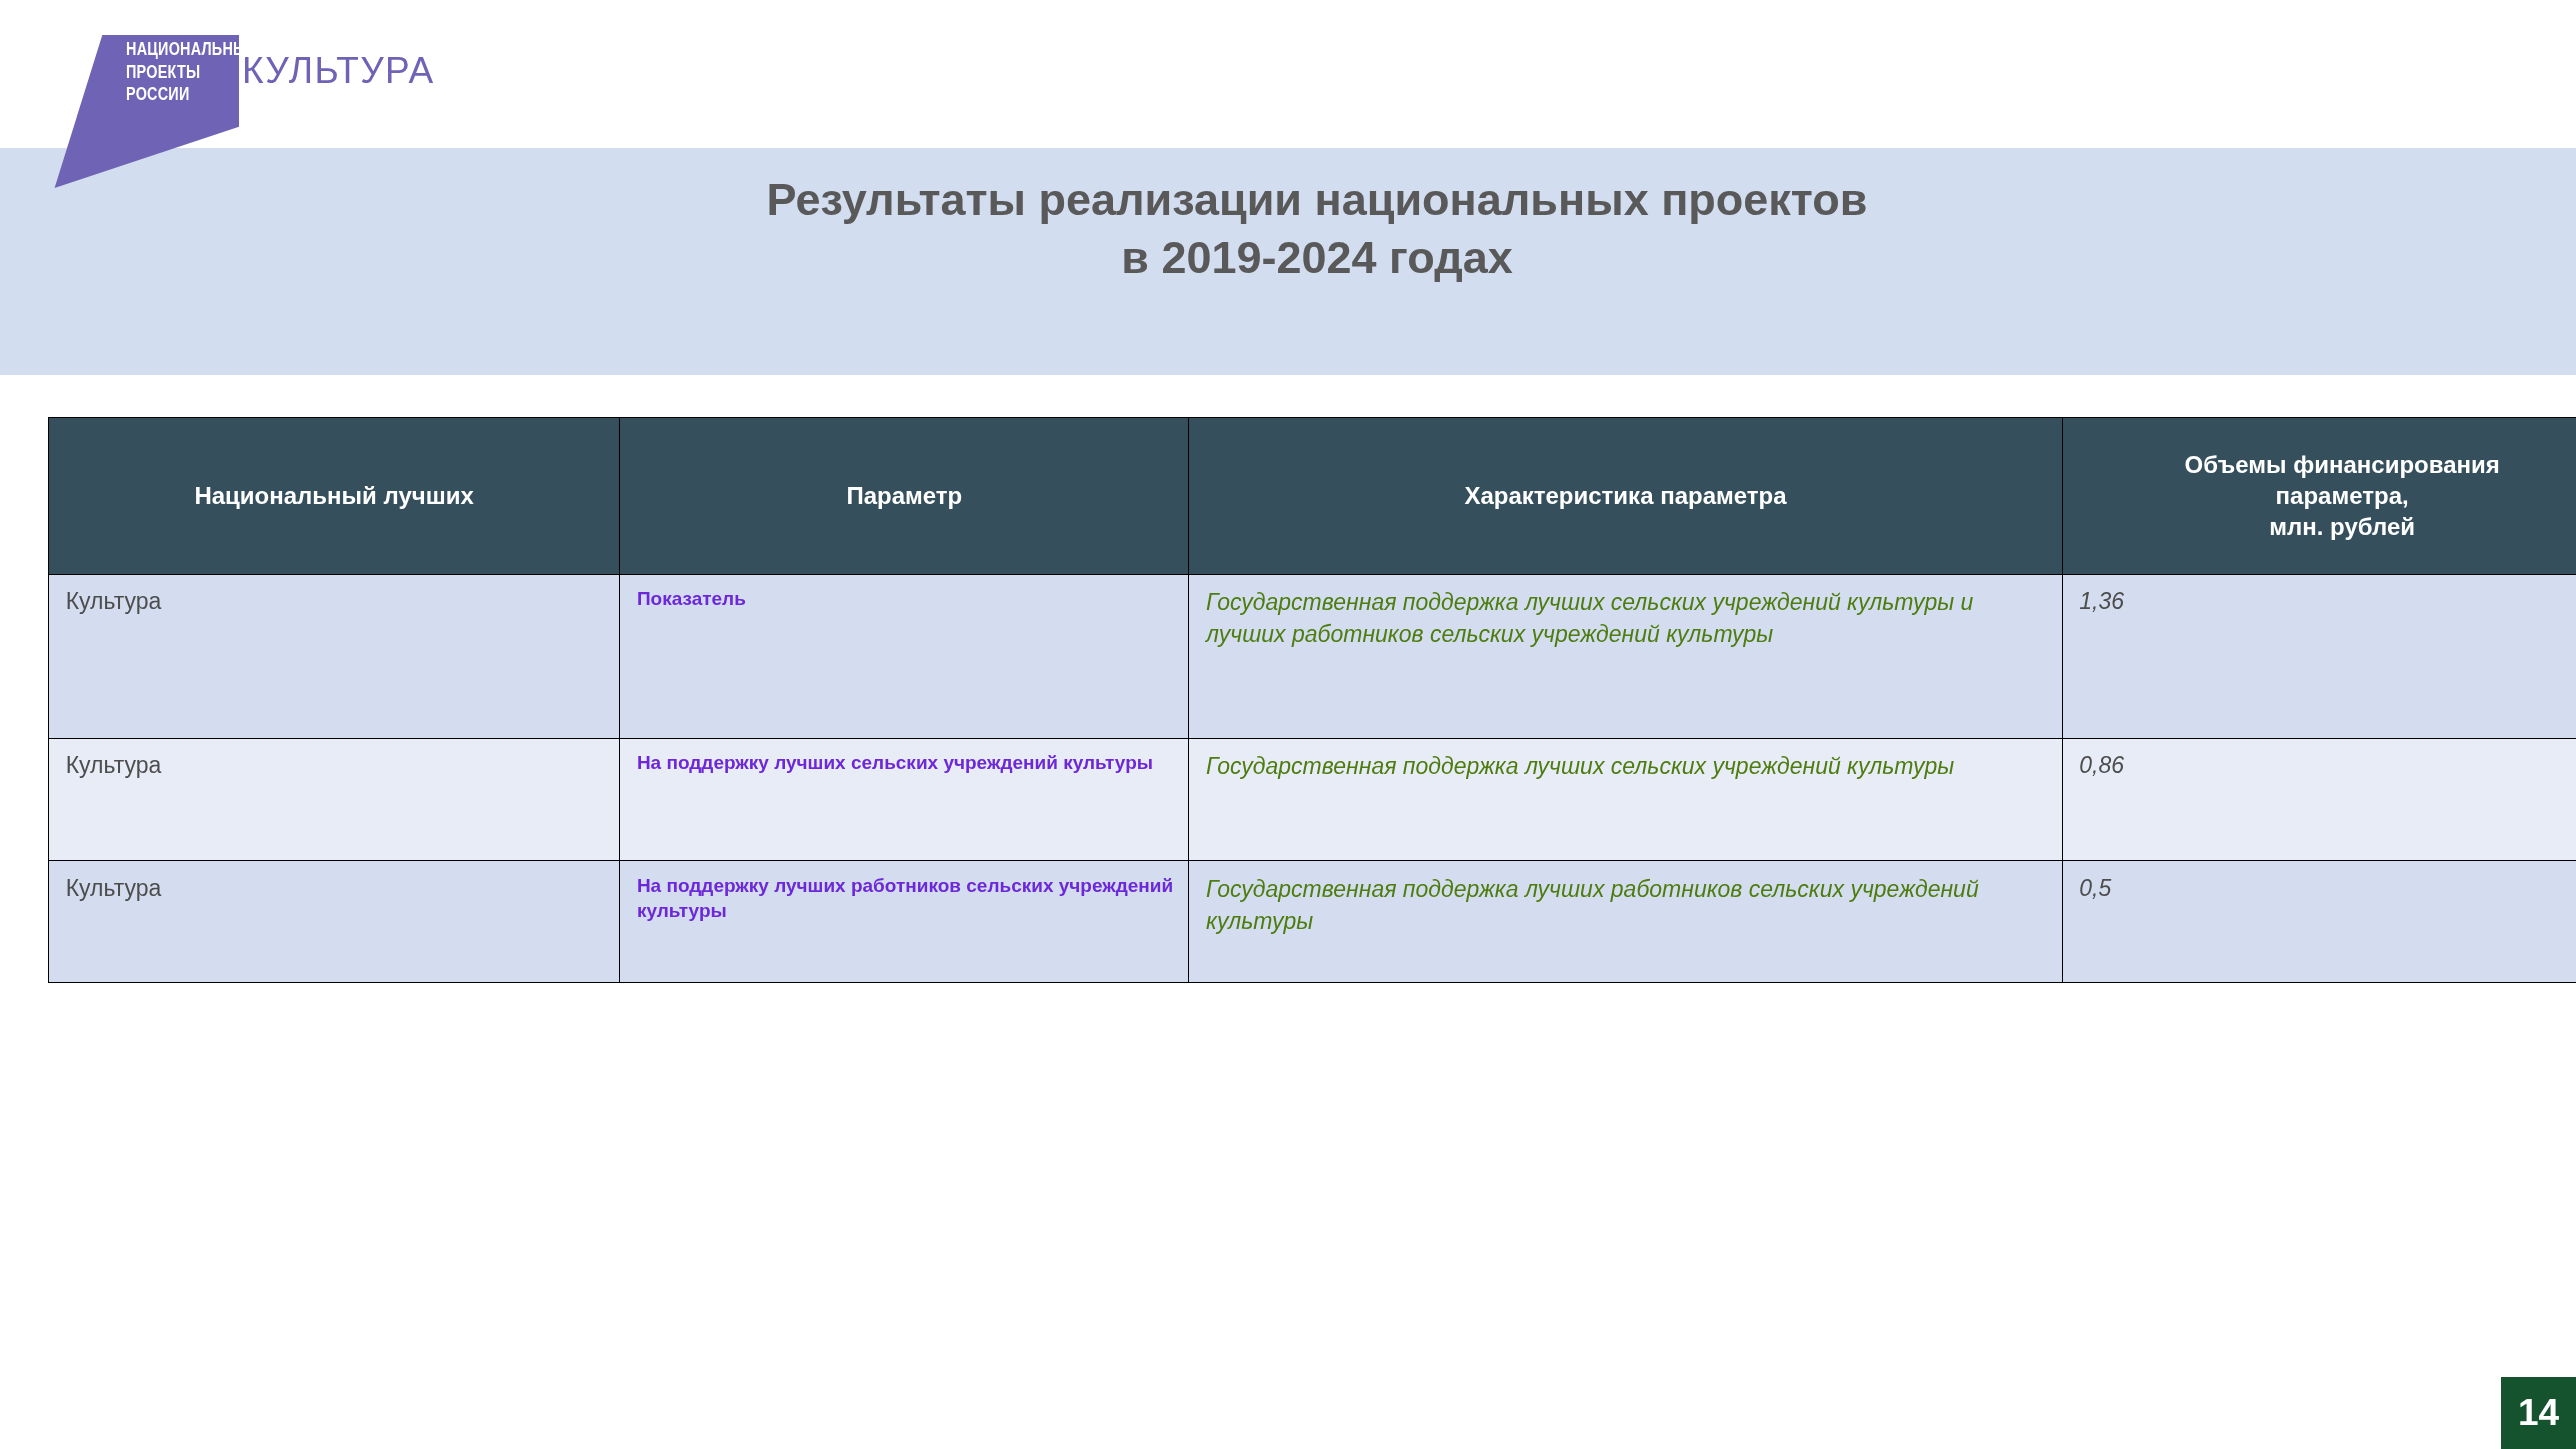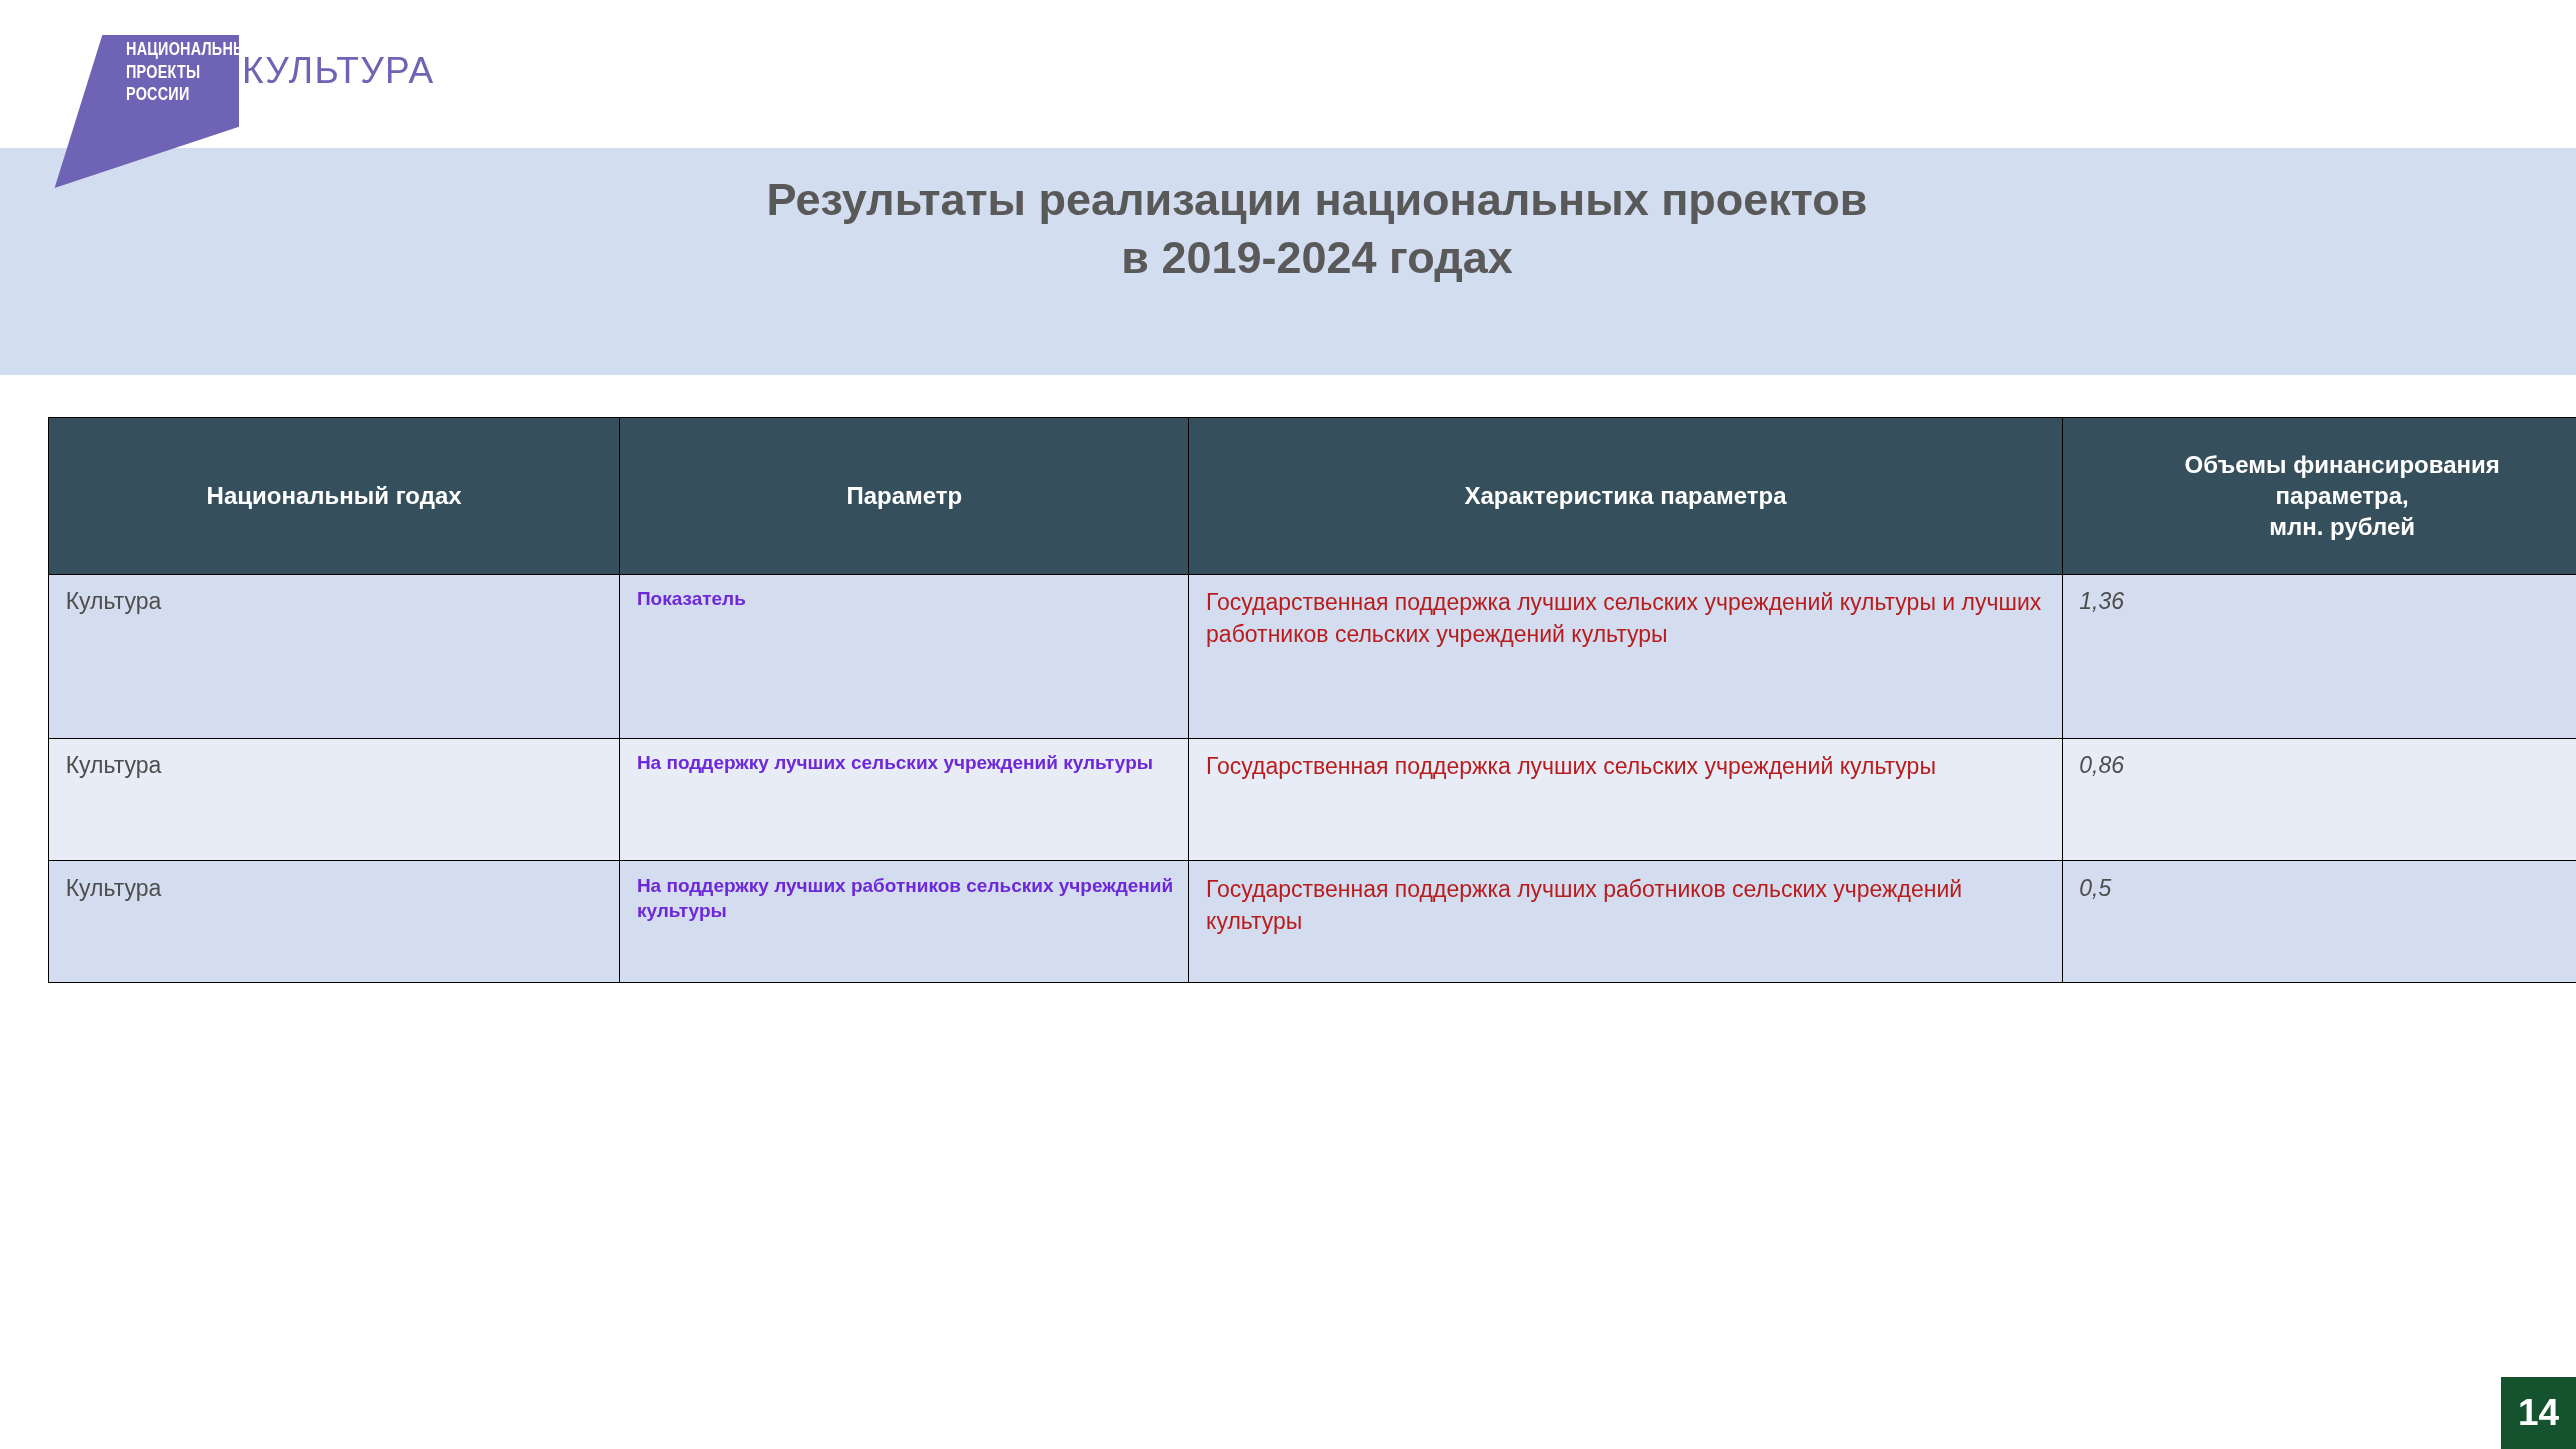--- a/index.html
+++ b/index.html
@@ -104,21 +104,21 @@
   tbody tr.odd td{background:#D3DDEF;}
   tbody tr.even td{background:#E8ECF7;}
 
   td.c-project{
     font-size:23px;color:#4D4D4D;font-weight:normal;line-height:1.34;
   }
   td.c-param{
     font-size:19px;color:#6d28d9;font-weight:bold;line-height:1.36;margin-top:16px;
   }
   td.c-desc{
-    font-size:23px;color:#b91c1c;line-height:1.40;
+    font-size:23px;color:#4d7c0f;font-style:italic;line-height:1.40;
   }
   td.c-amount{
     font-size:23px;color:#4D4D4D;font-style:italic;line-height:1.34;
   }
   tbody tr.r1 td{height:140px;}
   tbody tr.r2 td{height:98px;}
   tbody tr.r3 td{height:98px;}
 
   
   .page-badge{
@@ -152,21 +152,21 @@
 
 <div class="brand-name">КУЛЬТУРА</div>
 
 <div class="slide-title">Результаты реализации национальных проектов
 в 2019-2024 годах</div>
 
 <div class="table-wrap">
   <table class="main">
     <thead>
       <tr>
-        <th class="col1">Национальный годах</th>
+        <th class="col1">Национальный лучших</th>
         <th class="col2">Параметр</th>
         <th class="col3">Характеристика параметра</th>
         <th class="col4">Объемы финансирования
 параметра,
 млн. рублей</th>
       </tr>
     </thead>
     <tbody>
       <tr class="odd r1">
         <td class="c-project">Культура</td>

